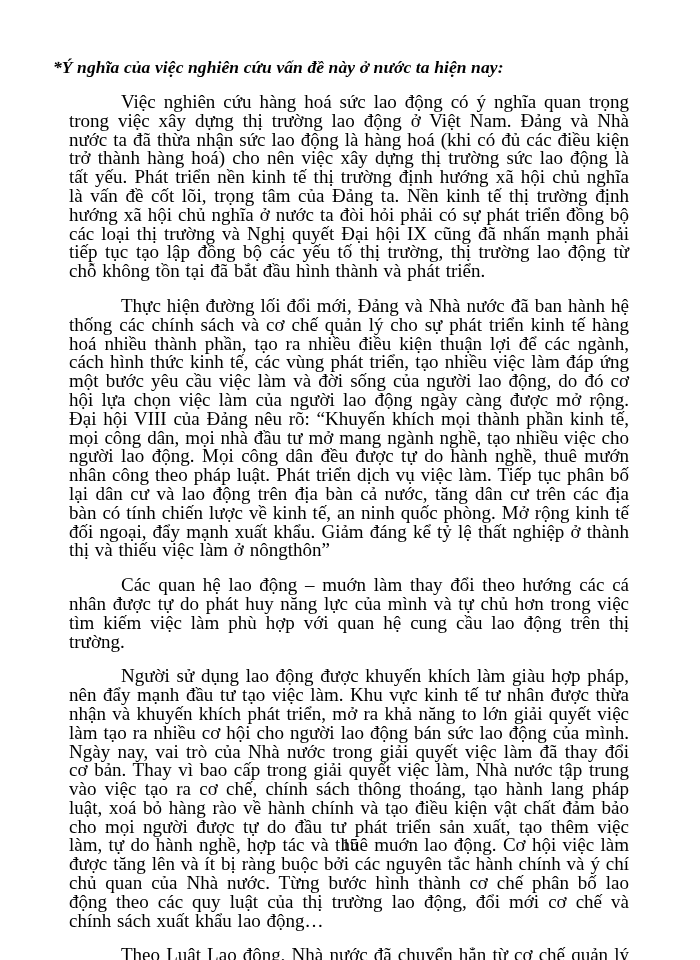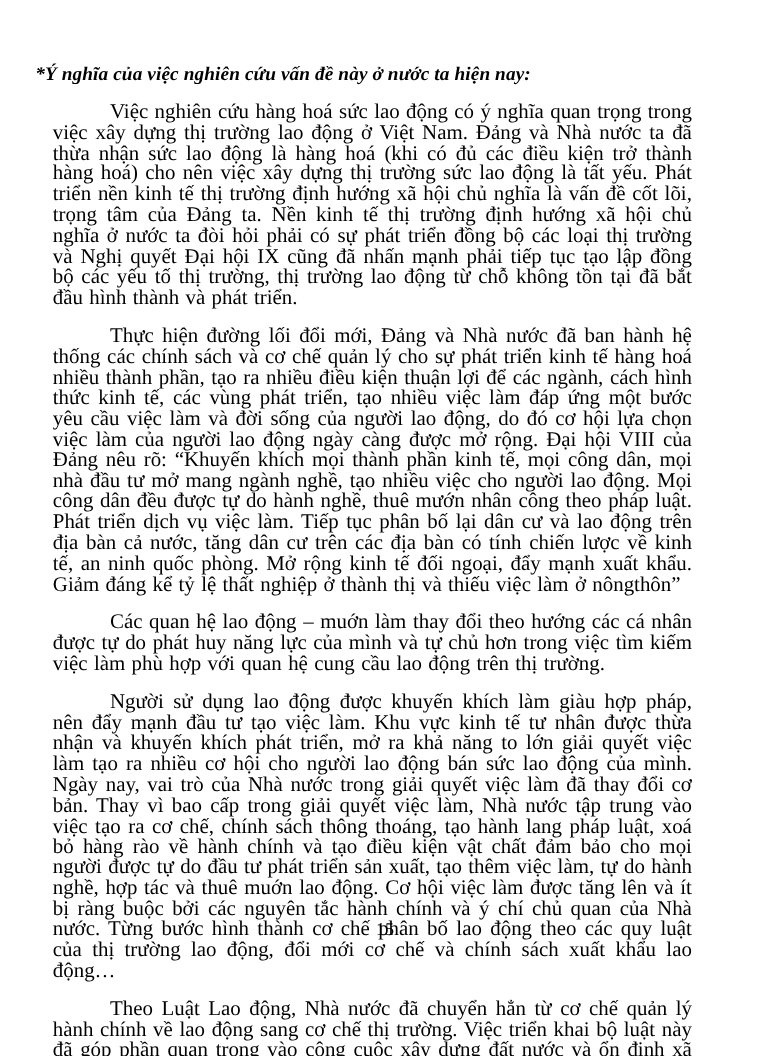--- a/index.html
+++ b/index.html
@@ -13,21 +13,21 @@
     overflow: hidden;
   }
   .page {
     position: relative;
     box-sizing: border-box;
     width: 700px;
     height: 960px;
     background: #ffffff;
     color: #000000;
     font-family: "Liberation Serif", "DejaVu Serif", serif;
-    padding: 57px 55px 0 32px;
+    padding: 57px 55px 0 53px;
   }
   .heading {
     font-size: 17.5px;
     line-height: 20px;
     font-weight: bold;
     font-style: italic;
     margin: 0 0 1px 0;
     letter-spacing: 0.1px;
   }
   .para {

